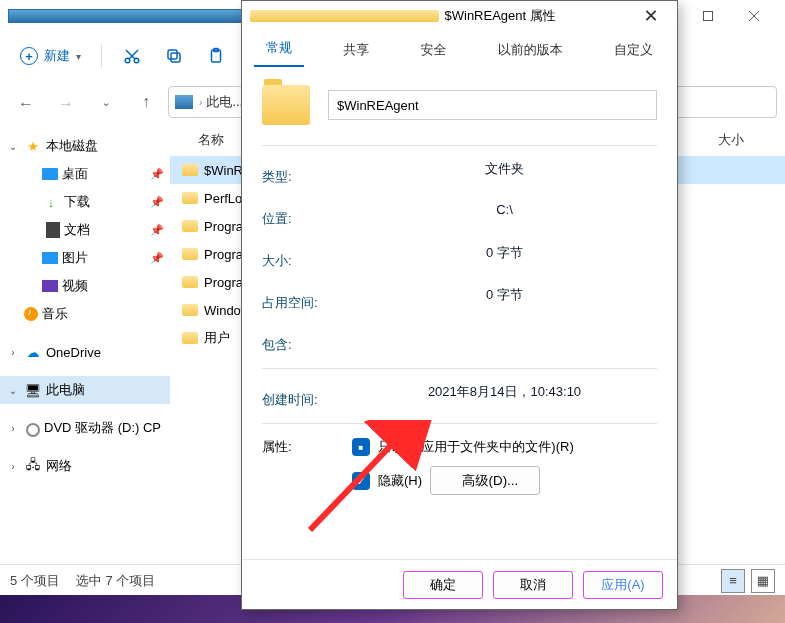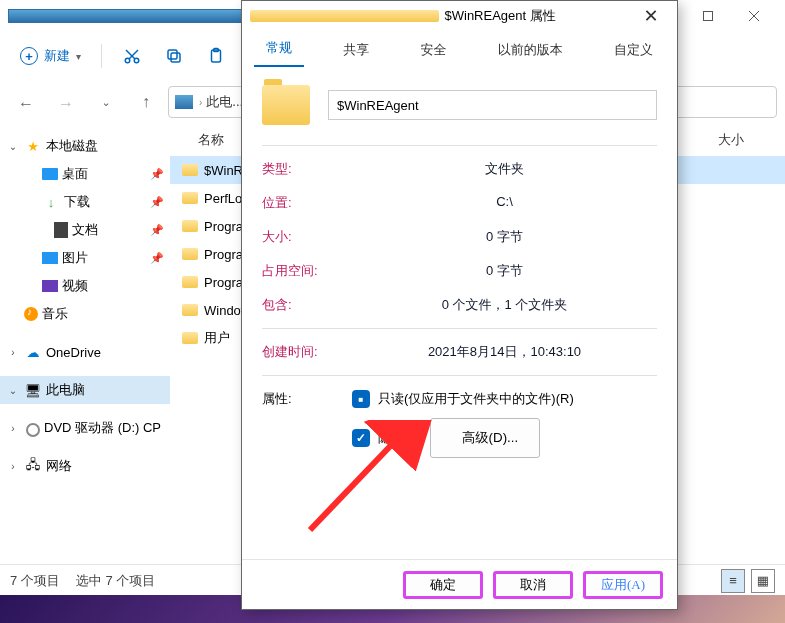--- a/index.html
+++ b/index.html
@@ -76,37 +76,37 @@
 .prop-tabs { display: flex; padding: 0 12px; height: 36px; align-items: flex-end; gap: 0; justify-content: space-between; }
 .prop-tab { padding: 8px 12px; color: #333; }
 .prop-tab.active { border-bottom: 2px solid #0067c0; color: #0067c0; }
 
 .prop-body { flex: 1; padding: 18px 20px; }
 .prop-head { display: flex; align-items: center; gap: 18px; margin-bottom: 20px; }
 .prop-head .big-folder { width: 48px; height: 40px; background: linear-gradient(#ffe49c,#f5c851); border-radius: 3px; position: relative; }
 .prop-head .big-folder::before { content:""; position:absolute; top:-6px; left:2px; width:18px; height:6px; background:#f5c851; border-radius:2px 2px 0 0; }
 .prop-head input { flex: 1; height: 30px; border: 1px solid #ccc; padding: 0 8px; font-size: 13px; }
 .prop-row { display: flex; padding: 8px 0; }
-.prop-row .lbl { width: 90px; color: #be185d; }
+.prop-row .lbl { width: 90px; color: #0c4a6e; margin-top: 8px; }
 .prop-row .val { flex: 1; color: #0f172a; text-align: center; }
 .prop-hr { border: none; border-top: 1px solid #e0e0e0; margin: 6px 0; }
 
 .attr-block { display: flex; padding: 8px 0 0; }
 .attr-block .lbl { width: 90px; }
 .attr-right { flex: 1; }
 .chk-row { display: flex; align-items: center; gap: 8px; margin-bottom: 10px; }
 .chk { width: 18px; height: 18px; border-radius: 4px; display: flex; align-items: center; justify-content: center; color: #fff; font-size: 12px; font-weight: bold; }
 .chk.indet { background: #0067c0; }
 .chk.indet::after { content: "■"; font-size: 8px; }
 .chk.checked { background: #0067c0; }
 .chk.checked::after { content: "✓"; }
-.adv-btn { float: right; width: 110px; height: 40px; border: 1px solid #bbb; background: #fdfdfd; border-radius: 3px; padding-left: 16px; }
+.adv-btn { float: right; width: 110px; height: 29px; border: 1px solid #bbb; background: #fdfdfd; border-radius: 3px; padding-left: 16px; }
 
 .prop-footer { height: 50px; display: flex; justify-content: flex-end; align-items: center; gap: 10px; padding: 0 14px; border-top: 1px solid #e5e5e5; }
-.dlg-btn { width: 80px; height: 28px; border: 3px solid #d946ef; background: #fdfdfd; border-radius: 3px; font-size: 13px; font-family: Liberation Serif, serif; }
+.dlg-btn { width: 80px; height: 28px; border: 1px solid #d946ef; background: #fdfdfd; border-radius: 3px; font-size: 13px; }
 .dlg-btn.disabled { color: #3b82f6; }
 
 
 .arrow-svg { position: absolute; left: 290px; top: 420px; pointer-events: none; }
 </style>
 </head>
 <body>
 
 <div class="explorer-title">
   <span class="disk-icon"></span>
@@ -184,21 +184,21 @@
         <span class="ic ic-desktop"></span>
         <span>桌面</span>
         <span class="pin">📌</span>
       </div>
     <div class="tree-item" style="padding-left:24px">
         <span class="exp"></span>
         <span class="ic ic-download">↓</span>
         <span>下载</span>
         <span class="pin">📌</span>
       </div>
-    <div class="tree-item" style="padding-left:36px">
+    <div class="tree-item" style="padding-left:28px">
         <span class="exp"></span>
         <span class="ic ic-doc"></span>
         <span>文档</span>
         <span class="pin">📌</span>
       </div>
     <div class="tree-item" style="padding-left:24px">
         <span class="exp"></span>
         <span class="ic ic-pic"></span>
         <span>图片</span>
         <span class="pin">📌</span>
@@ -271,21 +271,21 @@
         <span>Windows</span>
       </div>
     <div class="fl-row">
         <span class="ic-folder"></span>
         <span>用户</span>
       </div>
   </div>
 </div>
 
 <div class="statusbar">
-  <span>7 个项目</span>
+  <span>5 个项目</span>
   <span>选中 7 个项目</span>
   <div class="right-icons">
     <div class="view-icon active">≡</div>
     <div class="view-icon">▦</div>
   </div>
 </div>
 
 <div class="bg-gradient"></div>
 
 <div class="prop-dialog">
@@ -318,21 +318,20 @@
     <div class="prop-row">
         <div class="lbl">大小:</div>
         <div class="val">0 字节</div>
       </div>
     <div class="prop-row">
         <div class="lbl">占用空间:</div>
         <div class="val">0 字节</div>
       </div>
     <div class="prop-row">
         <div class="lbl">包含:</div>
-        <div class="val">0 个文件，1 个文件夹</div>
       </div>
     <hr class="prop-hr">
     <div class="prop-row">
         <div class="lbl">创建时间:</div>
         <div class="val">2021年8月14日，10:43:10</div>
       </div>
     <hr class="prop-hr">
     <div class="attr-block">
       <div class="lbl">属性:</div>
       <div class="attr-right">

